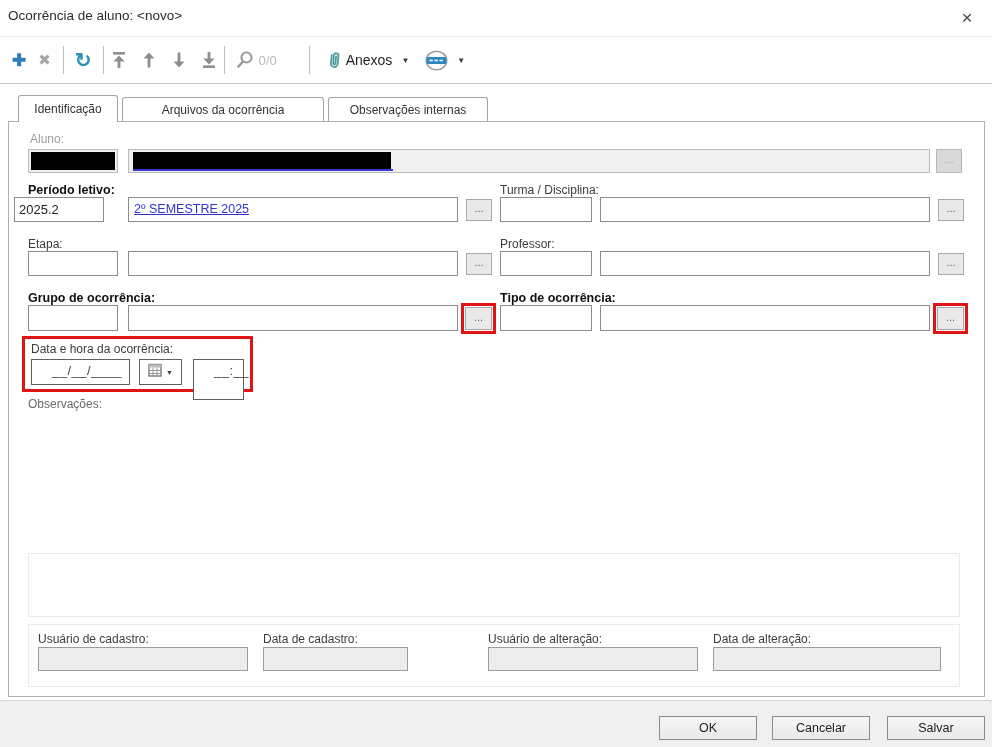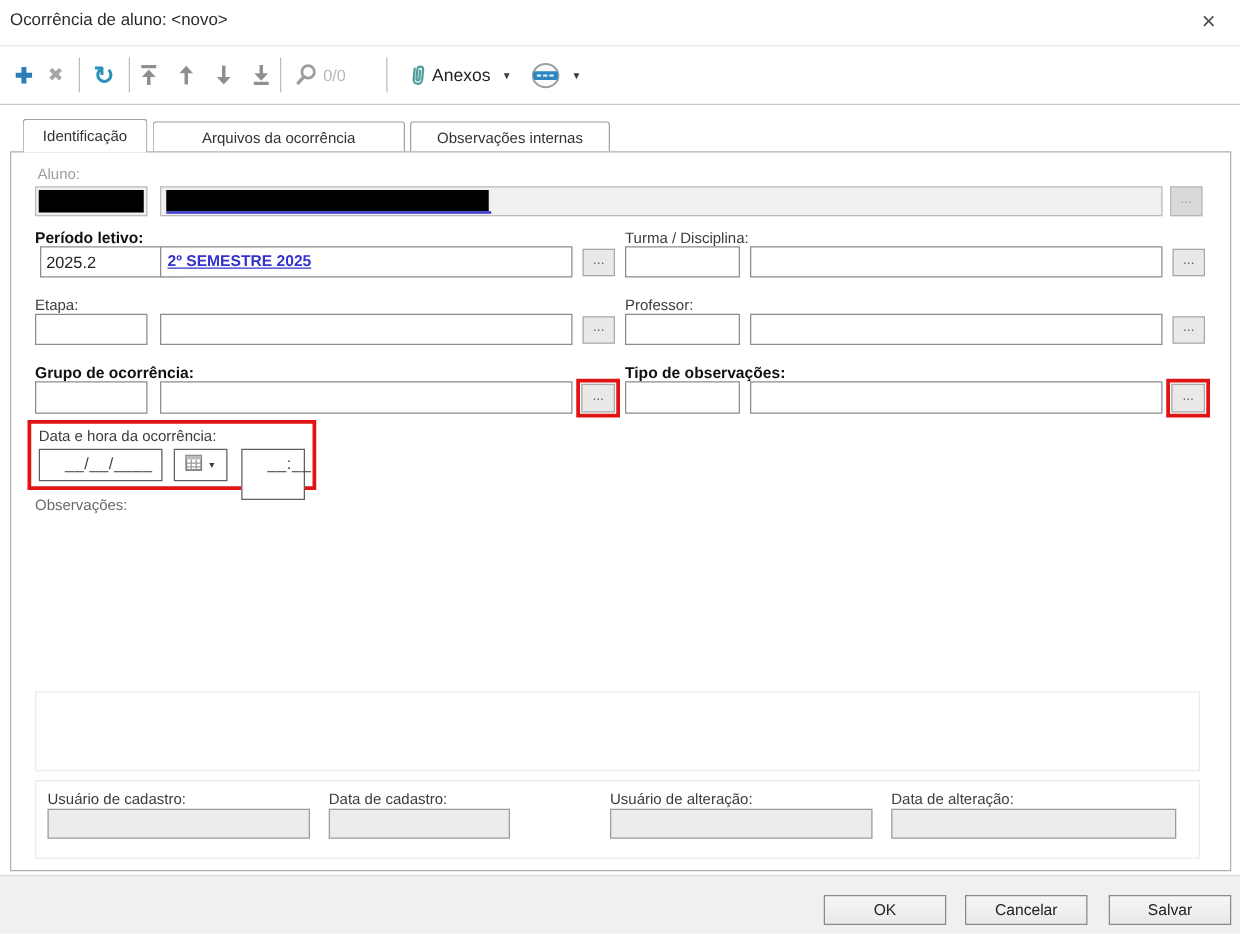--- a/index.html
+++ b/index.html
@@ -43,21 +43,21 @@
   .fld-dis{box-sizing:border-box;background:#f0f0f0;border:1px solid #bcbcbc;}
   .fld-dark{box-sizing:border-box;background:#fff;border:1px solid #5f5f5f;}
   .browse{box-sizing:border-box;background:#e9e9e9;border:1px solid #a8a8a8;
           text-align:center;font-size:11px;color:#666;line-height:17px;}
   .browse-dis{box-sizing:border-box;background:#d9d9d9;border:1px solid #b8b8b8;
           text-align:center;font-size:11px;color:#9e9e9e;line-height:19px;}
   .red-wrap{box-sizing:border-box;border:3px solid #e01414;display:flex;
             align-items:center;justify-content:center;}
   .redact{background:#000;}
   .link{font-size:12.5px;color:#3333cc;text-decoration:underline;line-height:23px;
-        padding-left:5px;white-space:nowrap;font-weight:bold;}
+        padding-left:5px;white-space:nowrap;}
   .val{font-size:13px;color:#222;line-height:23px;padding-left:4px;}
   .mask{font-size:13px;color:#3f3f3f;line-height:22px;padding-left:20px;letter-spacing:.5px;}
   
   .obs-text{font-size:17px;color:#3f3f3f;padding:7px 9px;}
   .scrollbar{position:absolute;top:1px;bottom:1px;right:1px;width:17px;background:#f2f2f2;}
   .chev{position:absolute;left:4px;width:8px;height:8px;border-right:2px solid #b0b0b0;
         border-bottom:2px solid #b0b0b0;}
   .chev.up{top:8px;transform:rotate(-135deg);}
   .chev.down{bottom:8px;transform:rotate(45deg);}
   
@@ -149,21 +149,21 @@
   <div class="abs fld-dis" style="left:28px;top:149px;width:90px;height:24px">
     <div class="redact" style="position:absolute;left:2px;top:2px;width:84px;height:18px"></div>
   </div>
   <div class="abs fld-dis" style="left:128px;top:149px;width:802px;height:24px">
     <div class="redact" style="position:absolute;left:4px;top:2px;width:258px;height:17px"></div>
     <div style="position:absolute;left:4px;top:19px;width:260px;height:2px;background:#3b3bd0"></div>
   </div>
   <div class="abs browse-dis" style="left:936px;top:149px;width:26px;height:24px">...</div>
 
   <div class="abs lbl-b" style="left:28px;top:183px">Período letivo:</div>
-  <div class="abs fld val" style="left:32px;top:197px;width:114px;height:25px">2025.2</div>
+  <div class="abs fld val" style="left:14px;top:197px;width:90px;height:25px">2025.2</div>
   <div class="abs fld" style="left:128px;top:197px;width:330px;height:25px">
     <span class="link">2º SEMESTRE 2025</span>
   </div>
   <div class="abs browse" style="left:466px;top:199px;width:26px;height:22px">...</div>
 
   <div class="abs lbl" style="left:500px;top:183px">Turma / Disciplina:</div>
   <div class="abs fld" style="left:500px;top:197px;width:92px;height:25px"></div>
   <div class="abs fld" style="left:600px;top:197px;width:330px;height:25px"></div>
   <div class="abs browse" style="left:938px;top:199px;width:26px;height:22px">...</div>
 
@@ -177,21 +177,21 @@
   <div class="abs fld" style="left:600px;top:251px;width:330px;height:25px"></div>
   <div class="abs browse" style="left:938px;top:253px;width:26px;height:22px">...</div>
 
   <div class="abs lbl-b" style="left:28px;top:291px">Grupo de ocorrência:</div>
   <div class="abs fld" style="left:28px;top:305px;width:90px;height:26px"></div>
   <div class="abs fld" style="left:128px;top:305px;width:330px;height:26px"></div>
   <div class="abs red-wrap" style="left:461px;top:303px;width:35px;height:31px">
     <div class="browse" style="width:27px;height:23px;line-height:19px">...</div>
   </div>
 
-  <div class="abs lbl-b" style="left:500px;top:291px">Tipo de observações:</div>
+  <div class="abs lbl-b" style="left:500px;top:291px">Tipo de ocorrência:</div>
   <div class="abs fld" style="left:500px;top:305px;width:92px;height:26px"></div>
   <div class="abs fld" style="left:600px;top:305px;width:330px;height:26px"></div>
   <div class="abs red-wrap" style="left:933px;top:303px;width:35px;height:31px">
     <div class="browse" style="width:27px;height:23px;line-height:19px">...</div>
   </div>
 
   <div class="abs" style="left:22px;top:336px;width:231px;height:56px;border:3px solid #e01414;box-sizing:border-box"></div>
   <div class="abs lbl" style="left:31px;top:342px">Data e hora da ocorrência:</div>
   <div class="abs fld-dark mask" style="left:31px;top:359px;width:99px;height:26px">__/__/____</div>
   <div class="abs fld-dark" style="left:139px;top:359px;width:43px;height:26px;display:flex;align-items:center;justify-content:center;gap:4px">

